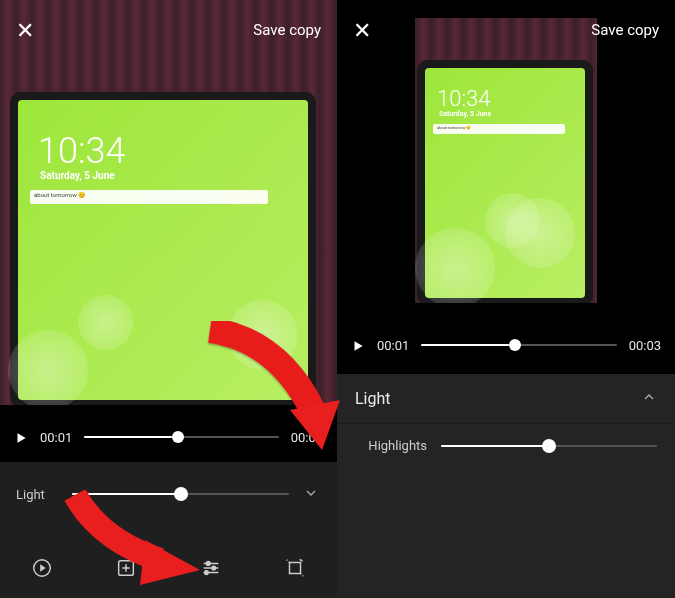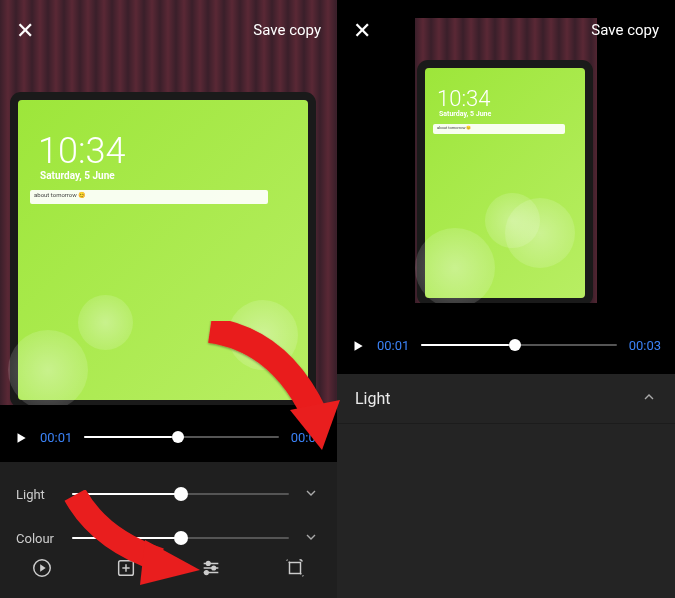--- a/index.html
+++ b/index.html
@@ -31,21 +31,21 @@
   .tablet-date { position:absolute; top:70px; left:22px; font-size:10px; color:#fff;font-weight:bold; }
   .pane-right .tablet-date { top:42px; left:14px; font-size:7px; }
   .notif { position:absolute; top:90px; left:12px; right:40px; height:14px; background:rgba(255,255,255,0.92); border-radius:2px; font-size:6px; color:#444; padding:1px 4px; overflow:hidden;}
   .pane-right .notif { top:56px; left:8px; right:20px; height:10px; font-size:4px;}
 
   .playback { position: absolute; left: 0; right: 0; height: 46px; display: flex; align-items: center; padding: 0 14px; gap: 12px; }
   .pane-left .playback { top: 414px; }
   .pane-right .playback { top: 322px; }
   .play-icon { width: 14px; height: 14px; }
   .play-icon svg { width:14px; height:14px; fill:#fff; }
-  .time-label { font-size: 13px; color: #3b82f6; }
+  .time-label { font-size: 13px; color: #e5e5e5; }
   .scrub-track { flex: 1; height: 2px; background: #555; position: relative; border-radius: 2px; }
   .scrub-fill { position:absolute; left:0; top:0; bottom:0; background:#fff; border-radius:2px; }
   .pane-left .scrub-fill { width: 45%; }
   .pane-right .scrub-fill { width: 45%; }
   .scrub-thumb { position:absolute; width:12px; height:12px; background:#fff; border-radius:50%; top:-5px; }
   .pane-left .scrub-thumb { left: 45%; }
   .pane-right .scrub-thumb { left: 45%; }
 
   .controls-left { position:absolute; top: 462px; left:0; right:0; bottom:0; background:#1f1f1f; padding-top:10px; }
   .slider-row { display:flex; align-items:center; height:44px; padding:0 16px; gap:12px; font-size:13px; color:#ccc; }
@@ -102,32 +102,20 @@
       <div class="scrub-track">
         <div class="scrub-fill"></div>
           <div class="scrub-thumb"></div>
       </div>
       <div class="time-label">00:03</div>
     </div>
 
     <div class="controls-left">
       <div class="slider-row">
         <div class="label">Light</div>
-        <div class="slider-track">
-          <div class="slider-fill" style="width:50%"></div>
-          <div class="slider-thumb" style="left:50%"></div>
-        </div>
-        <div class="chevron">
-          <svg viewBox="0 0 24 24">
-              <path d="M6 9l6 6 6-6"></path>
-            </svg>
-        </div>
-      </div>
-      <div class="slider-row">
-        <div class="label">Colour</div>
         <div class="slider-track">
           <div class="slider-fill" style="width:50%"></div>
           <div class="slider-thumb" style="left:50%"></div>
         </div>
         <div class="chevron">
           <svg viewBox="0 0 24 24">
               <path d="M6 9l6 6 6-6"></path>
             </svg>
         </div>
       </div>
@@ -204,18 +192,25 @@
     <div class="panel-right">
       <div class="panel-header">
         <span>Light</span>
         <span>
           <svg width="16" height="16" viewBox="0 0 24 24" fill="none" stroke="#aaa" stroke-width="2">
               <path d="M6 15l6-6 6 6"></path>
             </svg>
         </span>
       </div>
       <div id="adj-rows">
+          <div class="sub-row">
+            <div class="sub-label">Highlights</div>
+            <div class="slider-track">
+              <div class="slider-fill" style="width:50%"></div>
+              <div class="slider-thumb" style="left:50%"></div>
+            </div>
+          </div>
           <div class="sub-row"></div>
         </div>
     </div>
   </div>
 
 </div>
 
 </body></html>

